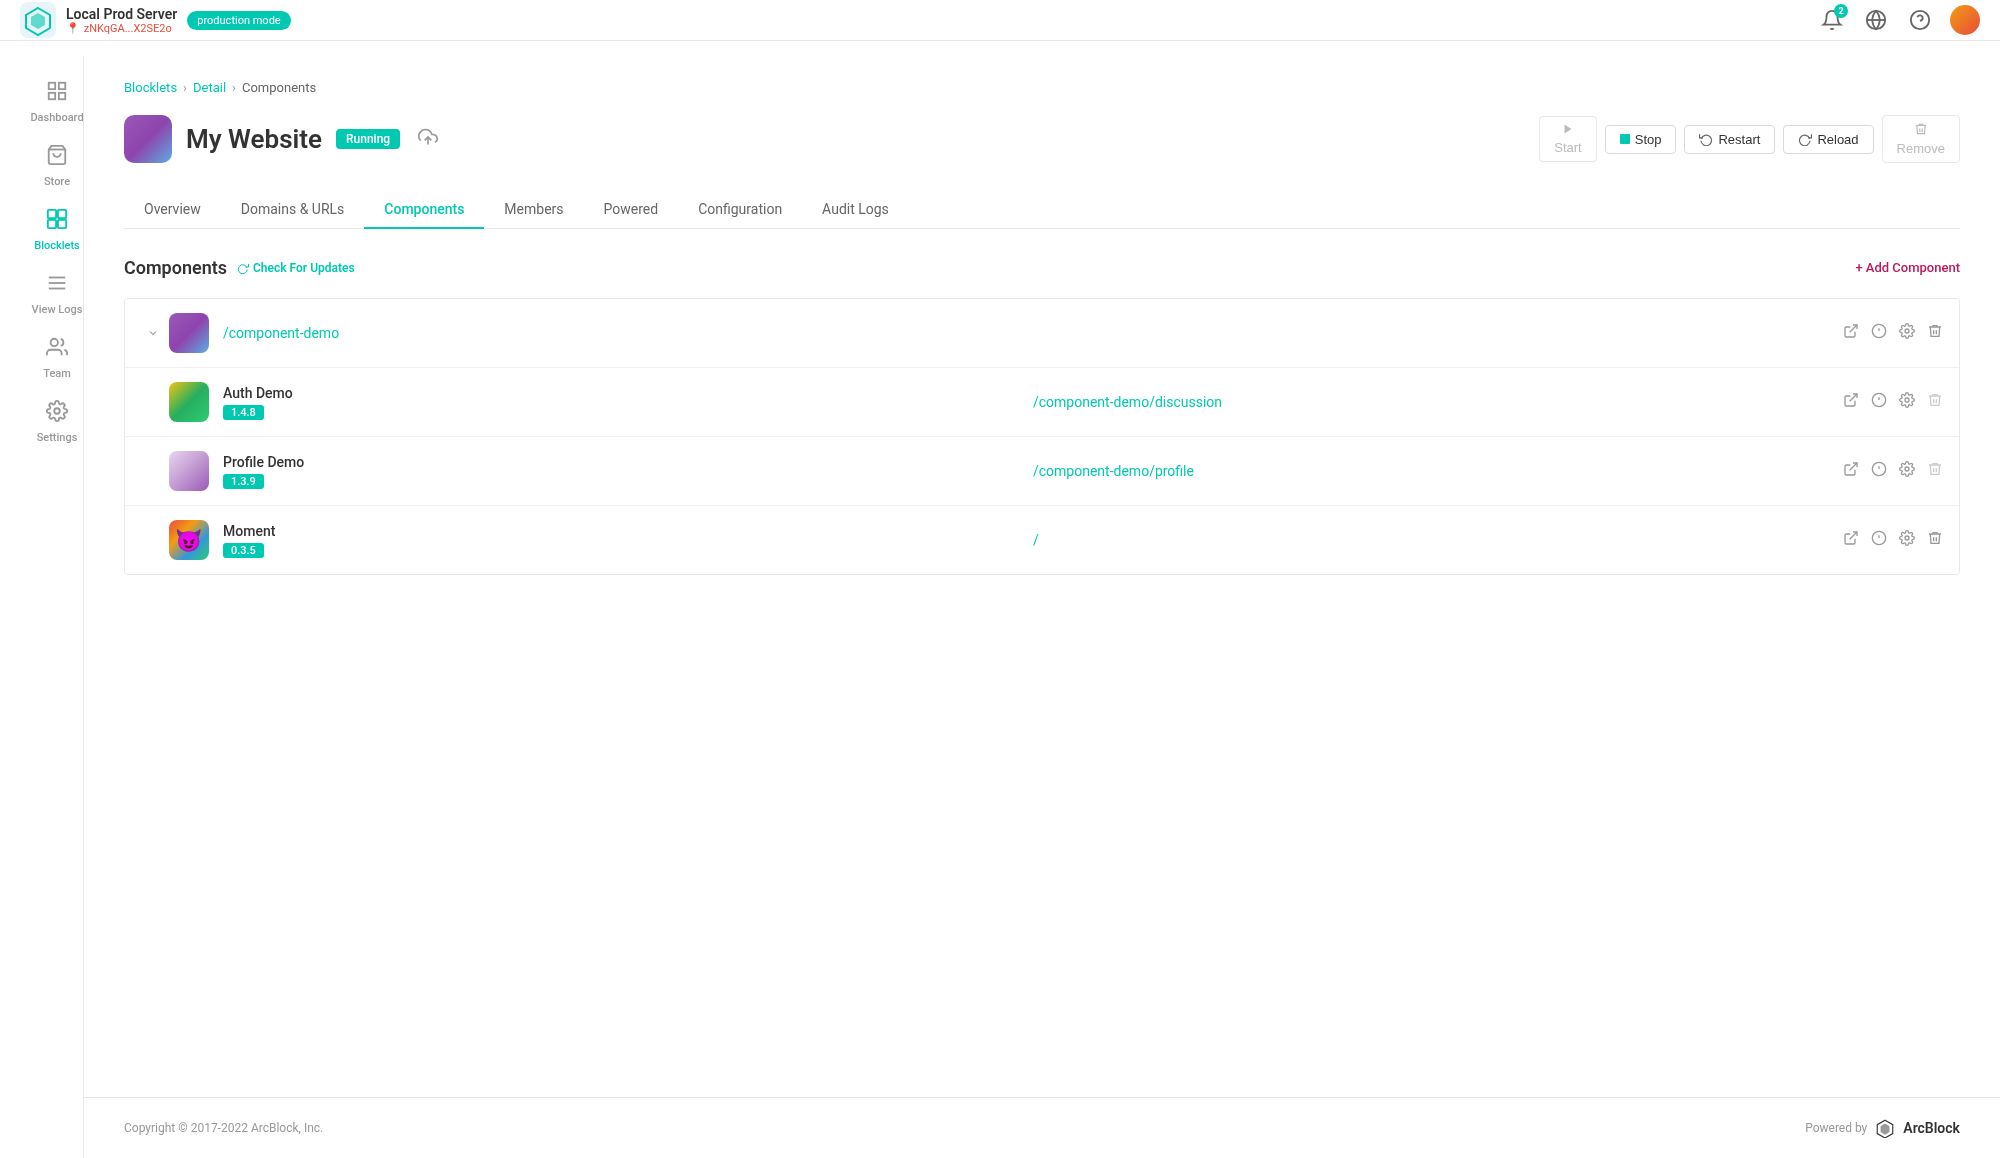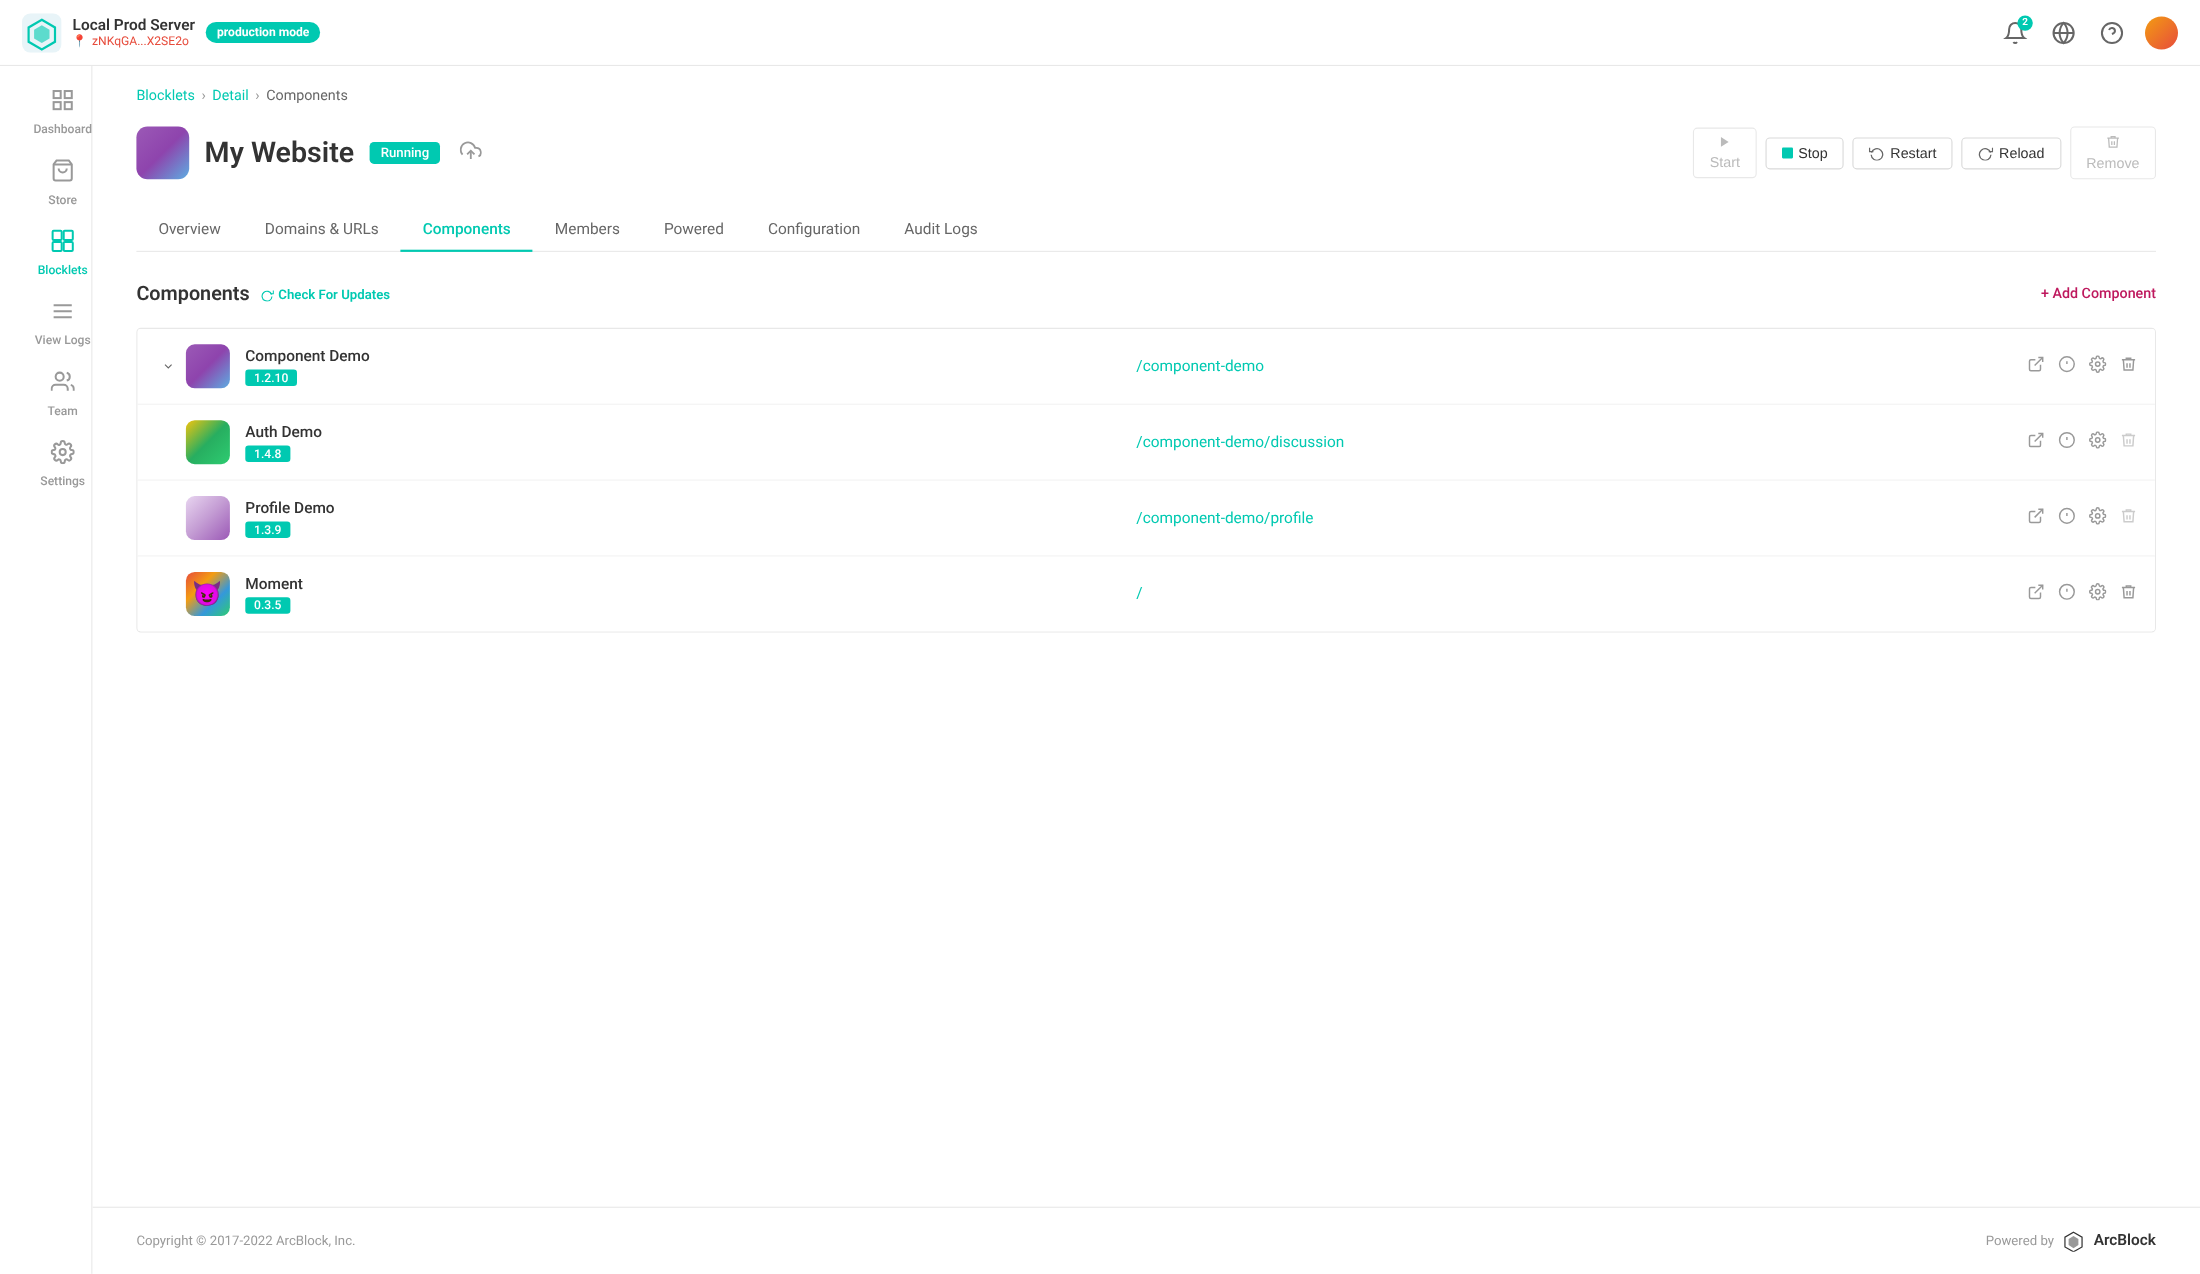--- a/index.html
+++ b/index.html
@@ -1,31 +1,31 @@
 <!DOCTYPE html>
 <html><head>
   <meta charset="utf-8">
   <style>
     * { box-sizing: border-box; margin: 0; padding: 0; }
     body { font-family: -apple-system, BlinkMacSystemFont, 'Segoe UI', Roboto, sans-serif; background: #fff; color: #333; display: flex; flex-direction: column; min-height: 100vh; }
 
     
     .header {
       display: flex; align-items: center; justify-content: space-between;
-      padding: 4px 20px; height: 60px; border-bottom: 1px solid #e8e8e8;
+      padding: 4px 20px; height: 41px; border-bottom: 1px solid #e8e8e8;
       background: #fff; position: fixed; top: 0; left: 0; right: 0; z-index: 100;
     }
     .header-left { display: flex; align-items: center; gap: 10px; }
     .header-logo { width: 36px; height: 36px; }
     .header-title { display: flex; flex-direction: column; }
     .header-server-name { font-weight: 600; font-size: 14px; color: #333; }
     .header-server-id { font-size: 11px; color: #e74c3c; display: flex; align-items: center; gap: 4px; }
     .production-badge {
       background: #00c9b1; color: #fff; font-size: 11px; padding: 3px 10px;
-      border-radius: 12px; font-weight: 700;
+      border-radius: 12px; font-weight: 400;
     }
     .header-right { display: flex; align-items: center; gap: 16px; }
     .header-icon { width: 28px; height: 28px; cursor: pointer; display: flex; align-items: center; justify-content: center; color: #666; position: relative; }
     .notification-badge {
       position: absolute; top: -2px; right: -2px; background: #00c9b1; color: #fff;
       font-size: 9px; width: 14px; height: 14px; border-radius: 50%;
       display: flex; align-items: center; justify-content: center; font-weight: bold;
     }
     .avatar { width: 30px; height: 30px; border-radius: 50%; background: linear-gradient(135deg, #f39c12, #e74c3c); cursor: pointer; }
 
@@ -330,24 +330,20 @@
 
   <div class="component-list">
 
     <div class="component-row">
       <div class="component-expand">
         <svg width="12" height="12" viewBox="0 0 24 24" fill="none" stroke="#666" stroke-width="2">
             <polyline points="6 9 12 15 18 9"></polyline>
           </svg>
       </div>
       <div class="component-icon icon-component-demo"></div>
-      <div class="component-info">
-        <div class="component-name">Component Demo</div>
-        <span class="version-badge">1.2.10</span>
-      </div>
       <div class="component-path">/component-demo</div>
       <div class="component-actions">
         <span class="comp-action-icon">
           <svg width="16" height="16" viewBox="0 0 24 24" fill="none" stroke="currentColor" stroke-width="2">
               <path d="M18 13v6a2 2 0 0 1-2 2H5a2 2 0 0 1-2-2V8a2 2 0 0 1 2-2h6"></path>
               <polyline points="15 3 21 3 21 9"></polyline>
               <line x1="10" y1="14" x2="21" y2="3"></line>
             </svg>
         </span>
         <span class="comp-action-icon">

